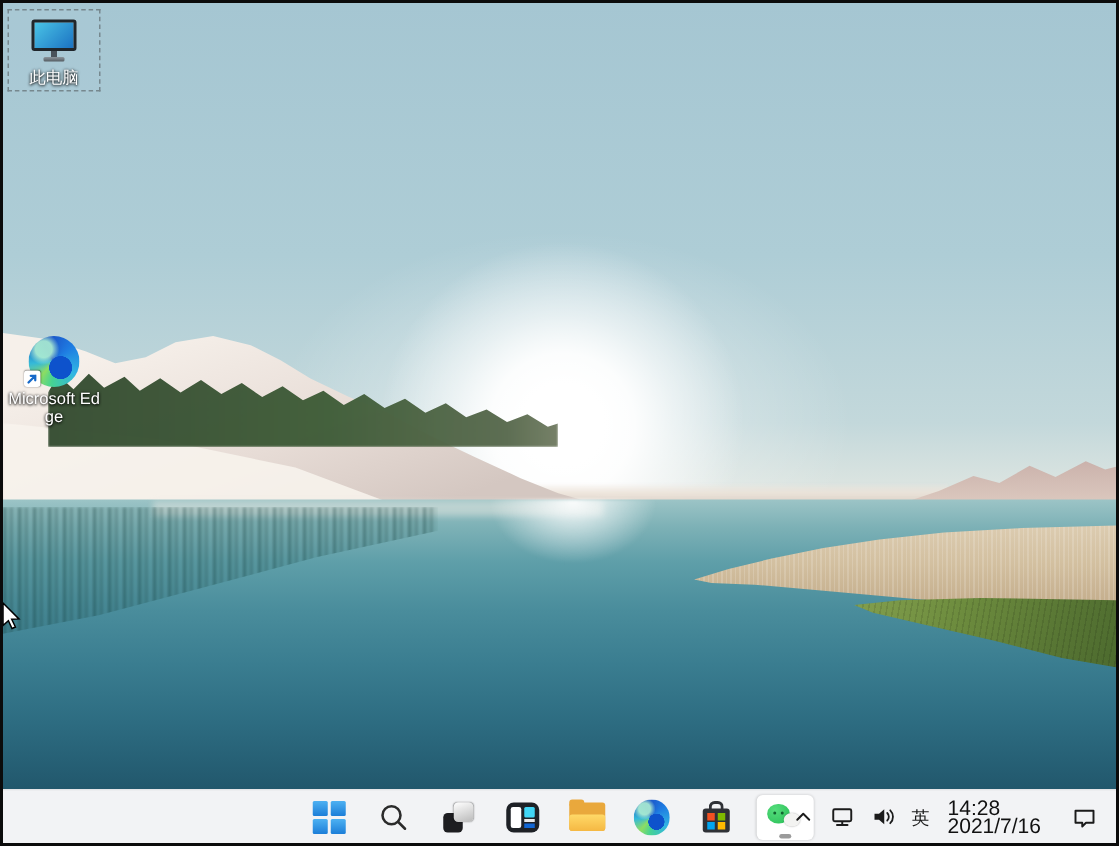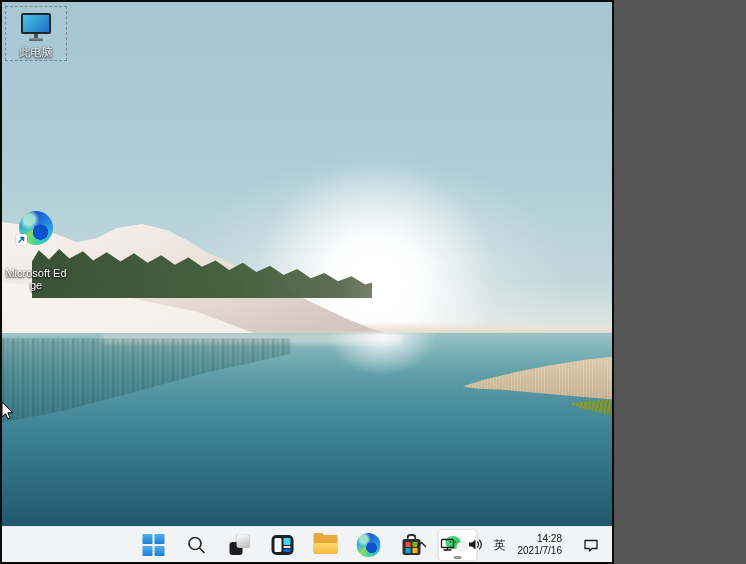--- a/index.html
+++ b/index.html
@@ -1,18 +1,18 @@
 <!DOCTYPE html>
 <html><head>
 <meta charset="utf-8">
 <style>
   * { margin:0; padding:0; box-sizing:border-box; }
   html,body { background:#555; }
   .screen {
-    position:relative; width:614px; height:564px;
+    position:relative; width:746px; height:564px;
     border:2px solid #0b0b0b; overflow:hidden;
     font-family:"Liberation Sans","DejaVu Sans",sans-serif;
     background:#ec4899;
   }
   .layer { position:absolute; }
 
   
   .sky { inset:0;
     background:linear-gradient(180deg,#a5c6d2 0%,#aecdd6 30%,#c3d8db 50%,#dde5e1 58%,#e7e2da 60%,#e7e2da 100%); }
   .sun-glow-wide { left:163px; top:141px; width:420px; height:280px; border-radius:50%;
@@ -160,21 +160,21 @@
     background:radial-gradient(circle at 35% 30%,#55dd7c,#27bd55); }
   .wc-mini .m-big i { position:absolute; width:2px; height:2px; border-radius:50%; background:#11632f; top:5px; }
   .wc-mini .m-big i:first-child{left:4px;} .wc-mini .m-big i:last-child{left:9px;}
   .wc-mini .m-small { position:absolute; left:12px; top:8px; width:11px; height:9px; border-radius:48%;
     background:#f3f3f1; box-shadow:0 0 1px rgba(0,0,0,.35); }
 
   .tb-right { position:absolute; right:2px; top:0; height:100%; display:flex; align-items:center;
     gap:7px; padding-right:8px; color:#191919; }
   .tray-btn { display:flex; align-items:center; justify-content:center; height:30px; border-radius:4px; padding:0 2px; }
   .lang { font-size:12px; line-height:12px; }
-  .clock { display:flex; flex-direction:column; align-items:flex-end; font-size:10px;
+  .clock { display:flex; flex-direction:column; font-size:14px;
     line-height:11.5px; color:#111; padding:0 3px; }
   .notif { margin-left:8px; }
 </style>
 </head>
 <body>
 
 <div class="screen">
 
   <div class="wallpaper">
     <div class="layer sky"></div>
@@ -197,21 +197,21 @@
     <div class="di-art">
       <div class="pc-screen"></div>
         <div class="pc-neck"></div>
         <div class="pc-base"></div>
     </div>
     <div class="di-label">此电脑</div>
   </div>
 
 
 
-  <div class="di" style="top:206px;gap:20px;">
+  <div class="di" style="top:219px;">
     <div class="di-art">
       <div class="edge-ball edge-desk"></div>
       <div class="badge">
         <svg width="11" height="11">
             <path d="M3 8 L7.5 3.5 M4.5 3.5 h3 v3" stroke="#1669c9" stroke-width="1.5" fill="none" stroke-linecap="round"></path>
           </svg>
       </div>
     </div>
     <div class="di-label">Microsoft Edge</div>
   </div>

